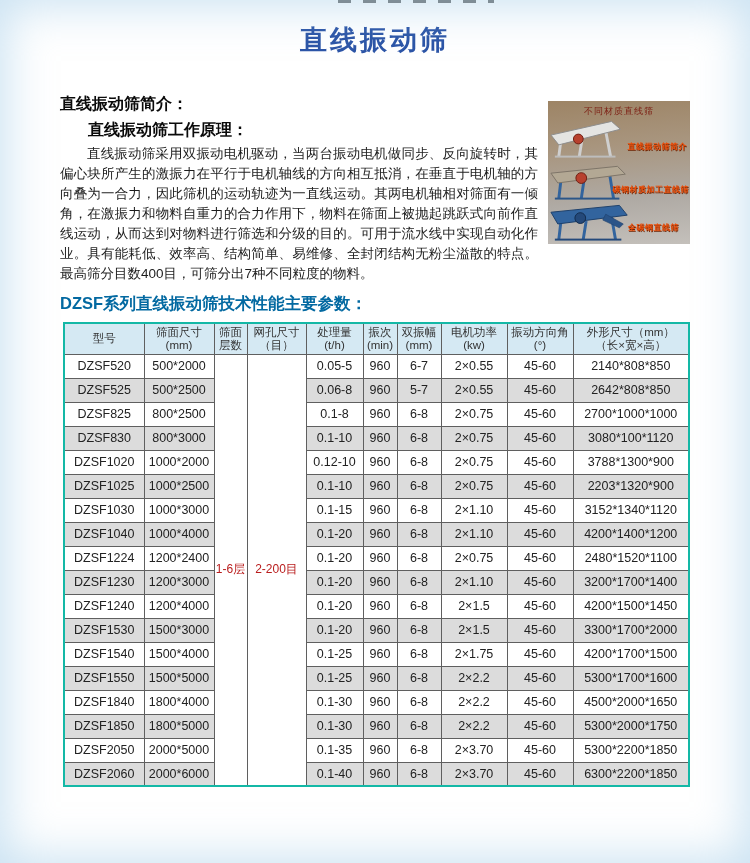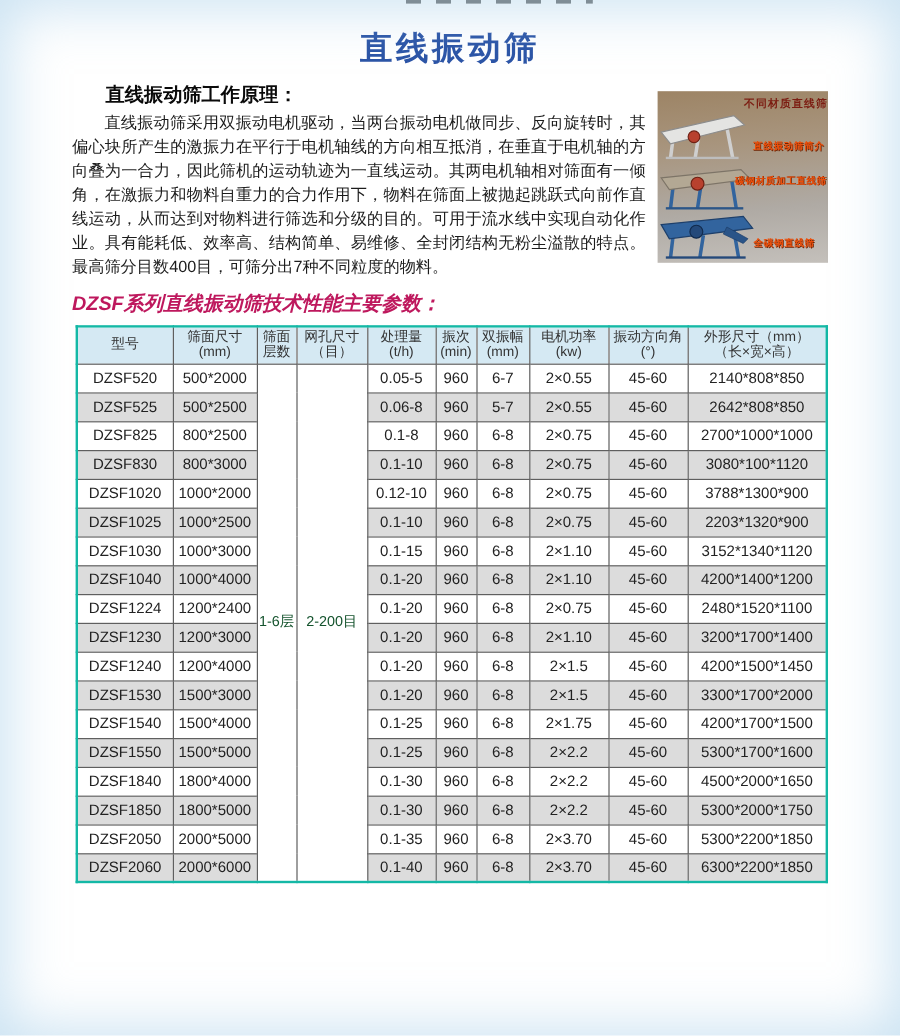--- a/index.html
+++ b/index.html
@@ -35,57 +35,56 @@
   .photo {
     float:right;
     width:142px; height:143px;
     margin:7px 0 4px 10px;
     background:linear-gradient(175deg,#9d8465 0%, #a8957e 32%, #afaaa4 68%, #c4c0bb 100%);
     position:relative;
     overflow:hidden;
   }
   .photo-caption {
     position:absolute; top:4px; left:0; width:100%;
-    text-align:right;
-    font-size:9px; font-weight:bold;
+    text-align:center;
+    font-size:9px; font-weight:normal;
     color:#7c1d12;
     letter-spacing:1px;
   }
   .machine { position:absolute; left:1px; width:88px; height:42px; }
   .m1 { top:17px; } .m2 { top:59px; } .m3 { top:100px; }
   .machine-label {
     position:absolute;
     font-size:8px; font-weight:bold;
     color:#ec4e0a;
     text-shadow:0.6px 0.6px 0 #6d2202;
     white-space:nowrap;
     letter-spacing:0.5px;
   }
   .l1 { top:40px; right:3px; }
-  .l2 { top:69px; right:1px; }
+  .l2 { top:83px; right:1px; }
   .l3 { top:121px; right:11px; }
 
   .section-heading {
     font-size:16px; font-weight:bold; color:#0a0a0a;
     margin:0 0 3px 0;
   }
   .intro-heading { margin-top:36px; }
   .principle-heading { margin-top:5px;margin-left:28px; }
   .body-text {
     font-size:13.5px; line-height:20px;
     color:#1c1c1c;
     text-align:justify;
     text-indent:2em;
     margin:0;
   }
   .params-heading {
-    font-size:16.5px; font-weight:bold; color:#be185d;
+    font-size:16.5px; font-weight:bold; color:#0369a1;
     margin:9px 0 7px 0;
     clear:both;
-    font-style:italic;
   }
 
   
   table.params {
     border-collapse:collapse;
     table-layout:fixed;
     width:625px;
     margin-left:3px;
     border:2px solid #14b8a6;
   }
@@ -109,21 +108,21 @@
     font-size:12.5px;
     height:24px;
     color:#222;
     background:#ffffff;
     white-space:nowrap;
   }
   table.params tbody tr:nth-child(even) td { background:#dcdcdc; }
   table.params tbody td.merged {
     background:#ffffff !important;
     font-size:12px;
-    color:#14532d;
+    color:#b91c1c;
   }
 </style>
 </head>
 <body>
 
 <div class="top-remnant"></div>
 
 <h1 class="page-title">直线振动筛</h1>
 
 <div class="content">
@@ -156,20 +155,21 @@
         <path d="M12 22 L10 39 M64 16 L68 39 M38 20 L35 39" stroke="#32649e" stroke-width="3" fill="none"></path>
         <rect x="6" y="38" width="68" height="2" fill="#24497a"></rect>
         <polygon points="2,11 72,4 80,14 9,23" fill="#32649e" stroke="#1d3f6b" stroke-width="1"></polygon>
         <polygon points="58,13 76,23 72,27 55,19" fill="#2a5488" stroke="#1d3f6b" stroke-width="0.6"></polygon>
         <circle cx="32" cy="17" r="5.5" fill="#24497a" stroke="#122b4d" stroke-width="1"></circle>
       </svg>
     </div>
     <div class="machine-label l3">全碳钢直线筛</div>
   </div>
 
+  <h2 class="section-heading intro-heading">直线振动筛简介：</h2>
 
   <h2 class="section-heading principle-heading">直线振动筛工作原理：</h2>
   <p class="body-text">直线振动筛采用双振动电机驱动，当两台振动电机做同步、反向旋转时，其偏心块所产生的激振力在平行于电机轴线的方向相互抵消，在垂直于电机轴的方向叠为一合力，因此筛机的运动轨迹为一直线运动。其两电机轴相对筛面有一倾角，在激振力和物料自重力的合力作用下，物料在筛面上被抛起跳跃式向前作直线运动，从而达到对物料进行筛选和分级的目的。可用于流水线中实现自动化作业。具有能耗低、效率高、结构简单、易维修、全封闭结构无粉尘溢散的特点。最高筛分目数400目，可筛分出7种不同粒度的物料。</p>
 
   <h2 class="params-heading">DZSF系列直线振动筛技术性能主要参数：</h2>
 
   <table class="params">
     <colgroup>
       <col style="width:80px">
         <col style="width:70px">

